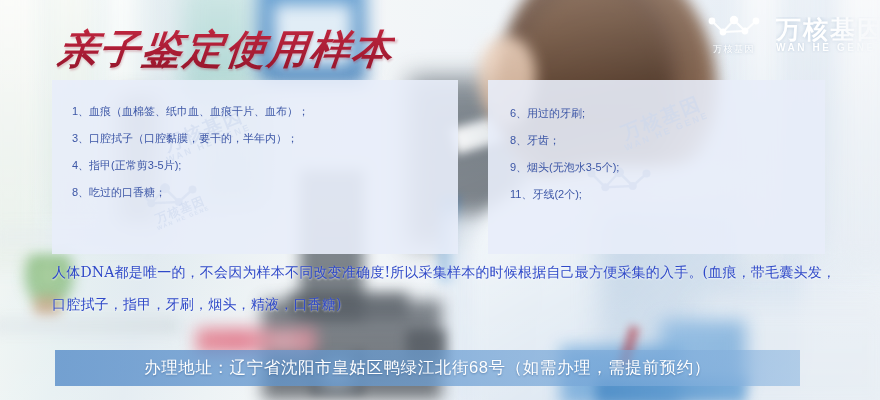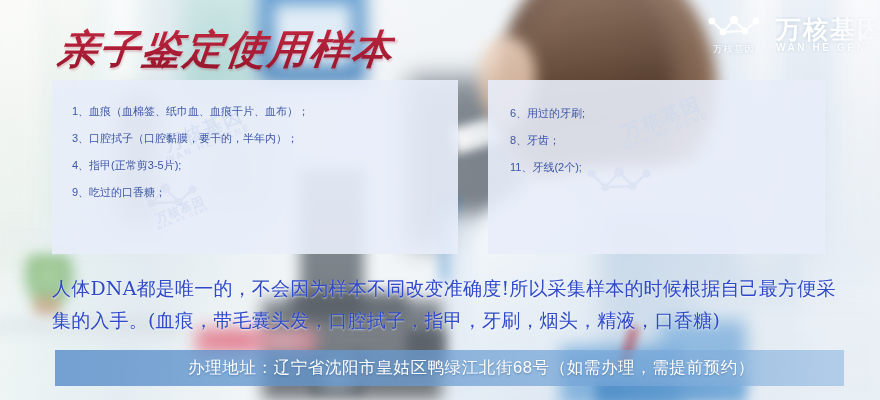--- a/index.html
+++ b/index.html
@@ -177,32 +177,32 @@
   .wm-en{font-size:9px;font-weight:bold;color:#ccd8ee;letter-spacing:2.4px;line-height:1;}
   .wm-mol{position:absolute;opacity:.5;pointer-events:none;z-index:1;}
   .wm-a{left:108px;top:40px;}
   .wm-b{left:84px;top:118px;transform:rotate(-22deg) scale(.62);}
   .wm-mol-a{left:78px;top:100px;}
   .wm-c{left:130px;top:28px;}
   .wm-mol-c{left:96px;top:84px;}
 
   
   .note{
-    position:absolute;left:52px;top:272px;width:790px;
+    position:absolute;left:52px;top:256px;width:790px;
     font-family:"DejaVu Serif","Liberation Serif",serif;
-    font-size:19px;line-height:32px;color:#2f49c8;
+    font-size:14px;line-height:32px;color:#2f49c8;
     text-shadow:0 1px 2px rgba(255,255,255,.7);
     letter-spacing:.2px;
   }
 
   
   .addr{
     position:absolute;left:55px;top:350px;width:745px;height:36px;
     background:linear-gradient(90deg,rgba(86,140,200,.80),rgba(110,160,212,.72) 55%,rgba(140,182,224,.60));
-    display:flex;align-items:center;justify-content:center;padding-left:44px;
+    display:flex;align-items:center;justify-content:center;
   }
   .addr-text{
     color:#ffffff;font-size:16.5px;letter-spacing:.6px;white-space:nowrap;
     text-shadow:0 1px 2px rgba(40,80,130,.45);
   }
 </style>
 </head>
 <body>
 
 <div id="poster">
@@ -301,21 +301,21 @@
       </svg>
     </span>
     <div class="wm wm-b">
       <span class="wm-cn">万核基因</span>
       <span class="wm-en">WAN HE GENE</span>
     </div>
     <ul class="list">
       <li>1、血痕（血棉签、纸巾血、血痕干片、血布）；</li>
       <li>3、口腔拭子（口腔黏膜，要干的，半年内）；</li>
       <li>4、指甲(正常剪3-5片);</li>
-      <li>9、吃过的口香糖；</li>
+      <li>8、吃过的口香糖；</li>
     </ul>
   </div>
 
   <div class="panel panel-right">
     <div class="wm wm-c">
       <span class="wm-cn">万核基因</span>
       <span class="wm-en">WAN HE GENE</span>
     </div>
     <span class="wm-mol wm-mol-c">
       <svg width="70" height="34" viewBox="0 0 56 26" aria-hidden="true">
@@ -331,20 +331,21 @@
             <circle cx="17" cy="18" r="3.2"></circle>
           <circle cx="28" cy="6" r="4"></circle>
             <circle cx="39" cy="17" r="3.2"></circle>
             <circle cx="50" cy="7" r="3.2"></circle>
         </g>
       </svg>
     </span>
     <ul class="list">
       <li>6、用过的牙刷;</li>
       <li>8、牙齿；</li>
+      <li>9、烟头(无泡水3-5个);</li>
       <li>11、牙线(2个);</li>
     </ul>
   </div>
 
   <div class="note">人体DNA都是唯一的，不会因为样本不同改变准确度!所以采集样本的时候根据自己最方便采集的入手。(血痕，带毛囊头发，口腔拭子，指甲，牙刷，烟头，精液，口香糖)</div>
 
   <div class="addr">
     <span class="addr-text">办理地址：辽宁省沈阳市皇姑区鸭绿江北街68号（如需办理，需提前预约）</span>
   </div>
 

